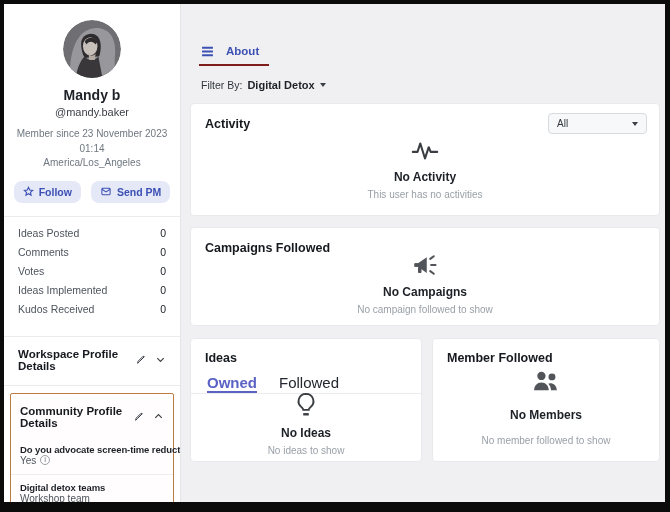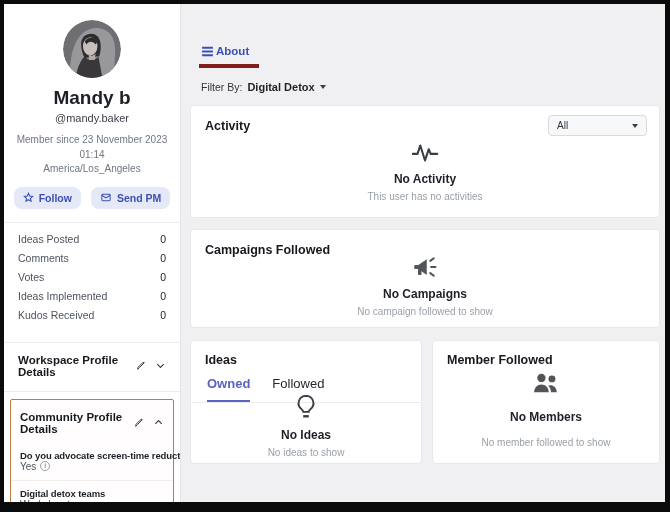--- a/index.html
+++ b/index.html
@@ -4,21 +4,21 @@
 <style>
   * { margin:0; padding:0; box-sizing:border-box; }
   html,body { width:670px; height:512px; font-family:"Liberation Sans", sans-serif; }
   .frame { width:670px; height:512px; background:#0b0b0b; position:relative; }
   .page { position:absolute; left:4px; top:4px; width:661px; height:498px; display:flex; background:#f0f0f2; overflow:hidden; }
 
   
   .sidebar { width:177px; background:#ffffff; border-right:1px solid #e4e4e7; padding-top:16px; flex-shrink:0; overflow:hidden; }
   .avatar-wrap { display:flex; justify-content:center; }
   .avatar { width:58px; height:58px; border-radius:50%; overflow:hidden; display:block; }
-  .p-name { text-align:center; font-size:19px; font-weight:bold; color:#1d2127; margin-top:9px; }
+  .p-name { text-align:center; font-size:14px; font-weight:bold; color:#1d2127; margin-top:9px; }
   .p-user { text-align:center; font-size:11px; color:#3b3f46; margin-top:3px; }
   .p-since { text-align:center; font-size:10px; color:#6f7780; margin-top:9px; line-height:1.45; padding:0 8px; }
   .btn-row { display:flex; justify-content:center; gap:10px; margin-top:10px; }
   .pill { display:inline-flex; align-items:center; gap:5px; background:#e4e8f7; color:#3c50b4; border:none; border-radius:8px; font-size:10.5px; font-weight:bold; padding:5px 9px; font-family:"Liberation Sans", sans-serif; cursor:pointer; }
   .divider { height:1px; background:#ececef; margin:13px 0 0 0; }
   .stats { padding:7px 14px 4px 14px; }
   .stat-row { display:flex; justify-content:space-between; align-items:center; height:19px; }
   .stat-label { font-size:10.5px; color:#4d545d; }
   .stat-value { font-size:10.5px; color:#20242a; }
   .sec-header { display:flex; align-items:center; justify-content:space-between; padding:11px 14px; cursor:pointer; }
@@ -28,41 +28,41 @@
   .community-box .sec-header { padding:9px 9px 8px 9px; }
   .cfield { padding:7px 9px 8px 9px; }
   .cfield + .cfield { border-top:1px solid #f0eeec; }
   .cq { font-size:9.5px; font-weight:bold; color:#1d2127; letter-spacing:-0.1px; white-space:nowrap; }
   .ca { font-size:10px; color:#4d545d; margin-top:0; display:flex; align-items:center; gap:4px; }
   .info-dot { width:10px; height:10px; border:1px solid #9aa0a8; border-radius:50%; color:#9aa0a8; font-size:7px; line-height:8px; text-align:center; display:inline-block; font-weight:bold; }
 
   
   .main { flex:1; padding:0 5px 0 9px; }
   .tabbar { margin:38px 0 0 9px; }
-  .tab { display:inline-flex; align-items:center; gap:2px; padding:3px 10px 7px 2px; border-bottom:4px solid #7f1d1d; color:#3c50b4; font-size:11.5px; font-weight:bold; cursor:pointer; }
+  .tab { display:inline-flex; align-items:center; gap:12px; padding:3px 10px 7px 2px; border-bottom:2px solid #7f1d1d; color:#3c50b4; font-size:11.5px; font-weight:bold; cursor:pointer; }
   .filter-row { margin:13px 0 0 11px; display:flex; align-items:center; gap:5px; }
   .filter-label { font-size:10.5px; color:#30353c; }
   .filter-value { font-size:11px; font-weight:bold; color:#1d2127; display:inline-flex; align-items:center; gap:5px; cursor:pointer; }
   .caret { width:0; height:0; border-left:3.5px solid transparent; border-right:3.5px solid transparent; border-top:4px solid #3a3f46; display:inline-block; }
 
   .card { background:#ffffff; border:1px solid #e9e9eb; border-radius:4px; position:relative; }
   .card-title { font-size:12.5px; font-weight:bold; color:#16191e; }
   .activity-card { margin-top:12px; height:113px; padding:13px 14px; }
   .select-box { position:absolute; top:9px; right:12px; width:99px; height:21px; background:#f7f8f9; border:1px solid #d8dadd; border-radius:4px; display:flex; align-items:center; justify-content:space-between; padding:0 8px; font-size:10px; color:#30353c; cursor:pointer; }
   .empty { position:absolute; left:0; right:0; top:0; bottom:0; display:flex; flex-direction:column; align-items:center; justify-content:center; pointer-events:none; }
   .activity-card .empty { top:18px; }
   .empty-title { font-size:12px; font-weight:bold; color:#1d2127; margin-top:8px; }
   .empty-sub { font-size:10px; color:#9aa0a8; margin-top:5px; }
   .campaigns-card { margin-top:11px; height:99px; padding:13px 14px; }
   .campaigns-card .empty { top:14px; }
   .bottom-row { margin-top:12px; display:flex; gap:10px; }
   .ideas-card { width:232px; height:124px; padding:12px 14px; }
   .members-card { flex:1; height:124px; padding:12px 14px; }
   .idea-tabs { display:flex; gap:22px; margin:9px 0 0 2px; border-bottom:1px solid #ececef; margin-left:-14px; margin-right:-14px; padding-left:16px; }
-  .itab { font-size:13px; padding-bottom:9px; color:#23272d; cursor:pointer; }
+  .itab { font-size:15px; padding-bottom:0; color:#23272d; cursor:pointer; }
   .itab.active { color:#5a62c4; font-weight:bold; border-bottom:2px solid #5a62c4; }
   .ideas-card .empty { top:48px; }
   .members-card .empty { top:16px;gap:8px; }
 </style>
 </head>
 <body>
 
 <div class="frame">
   <div class="page">
 

